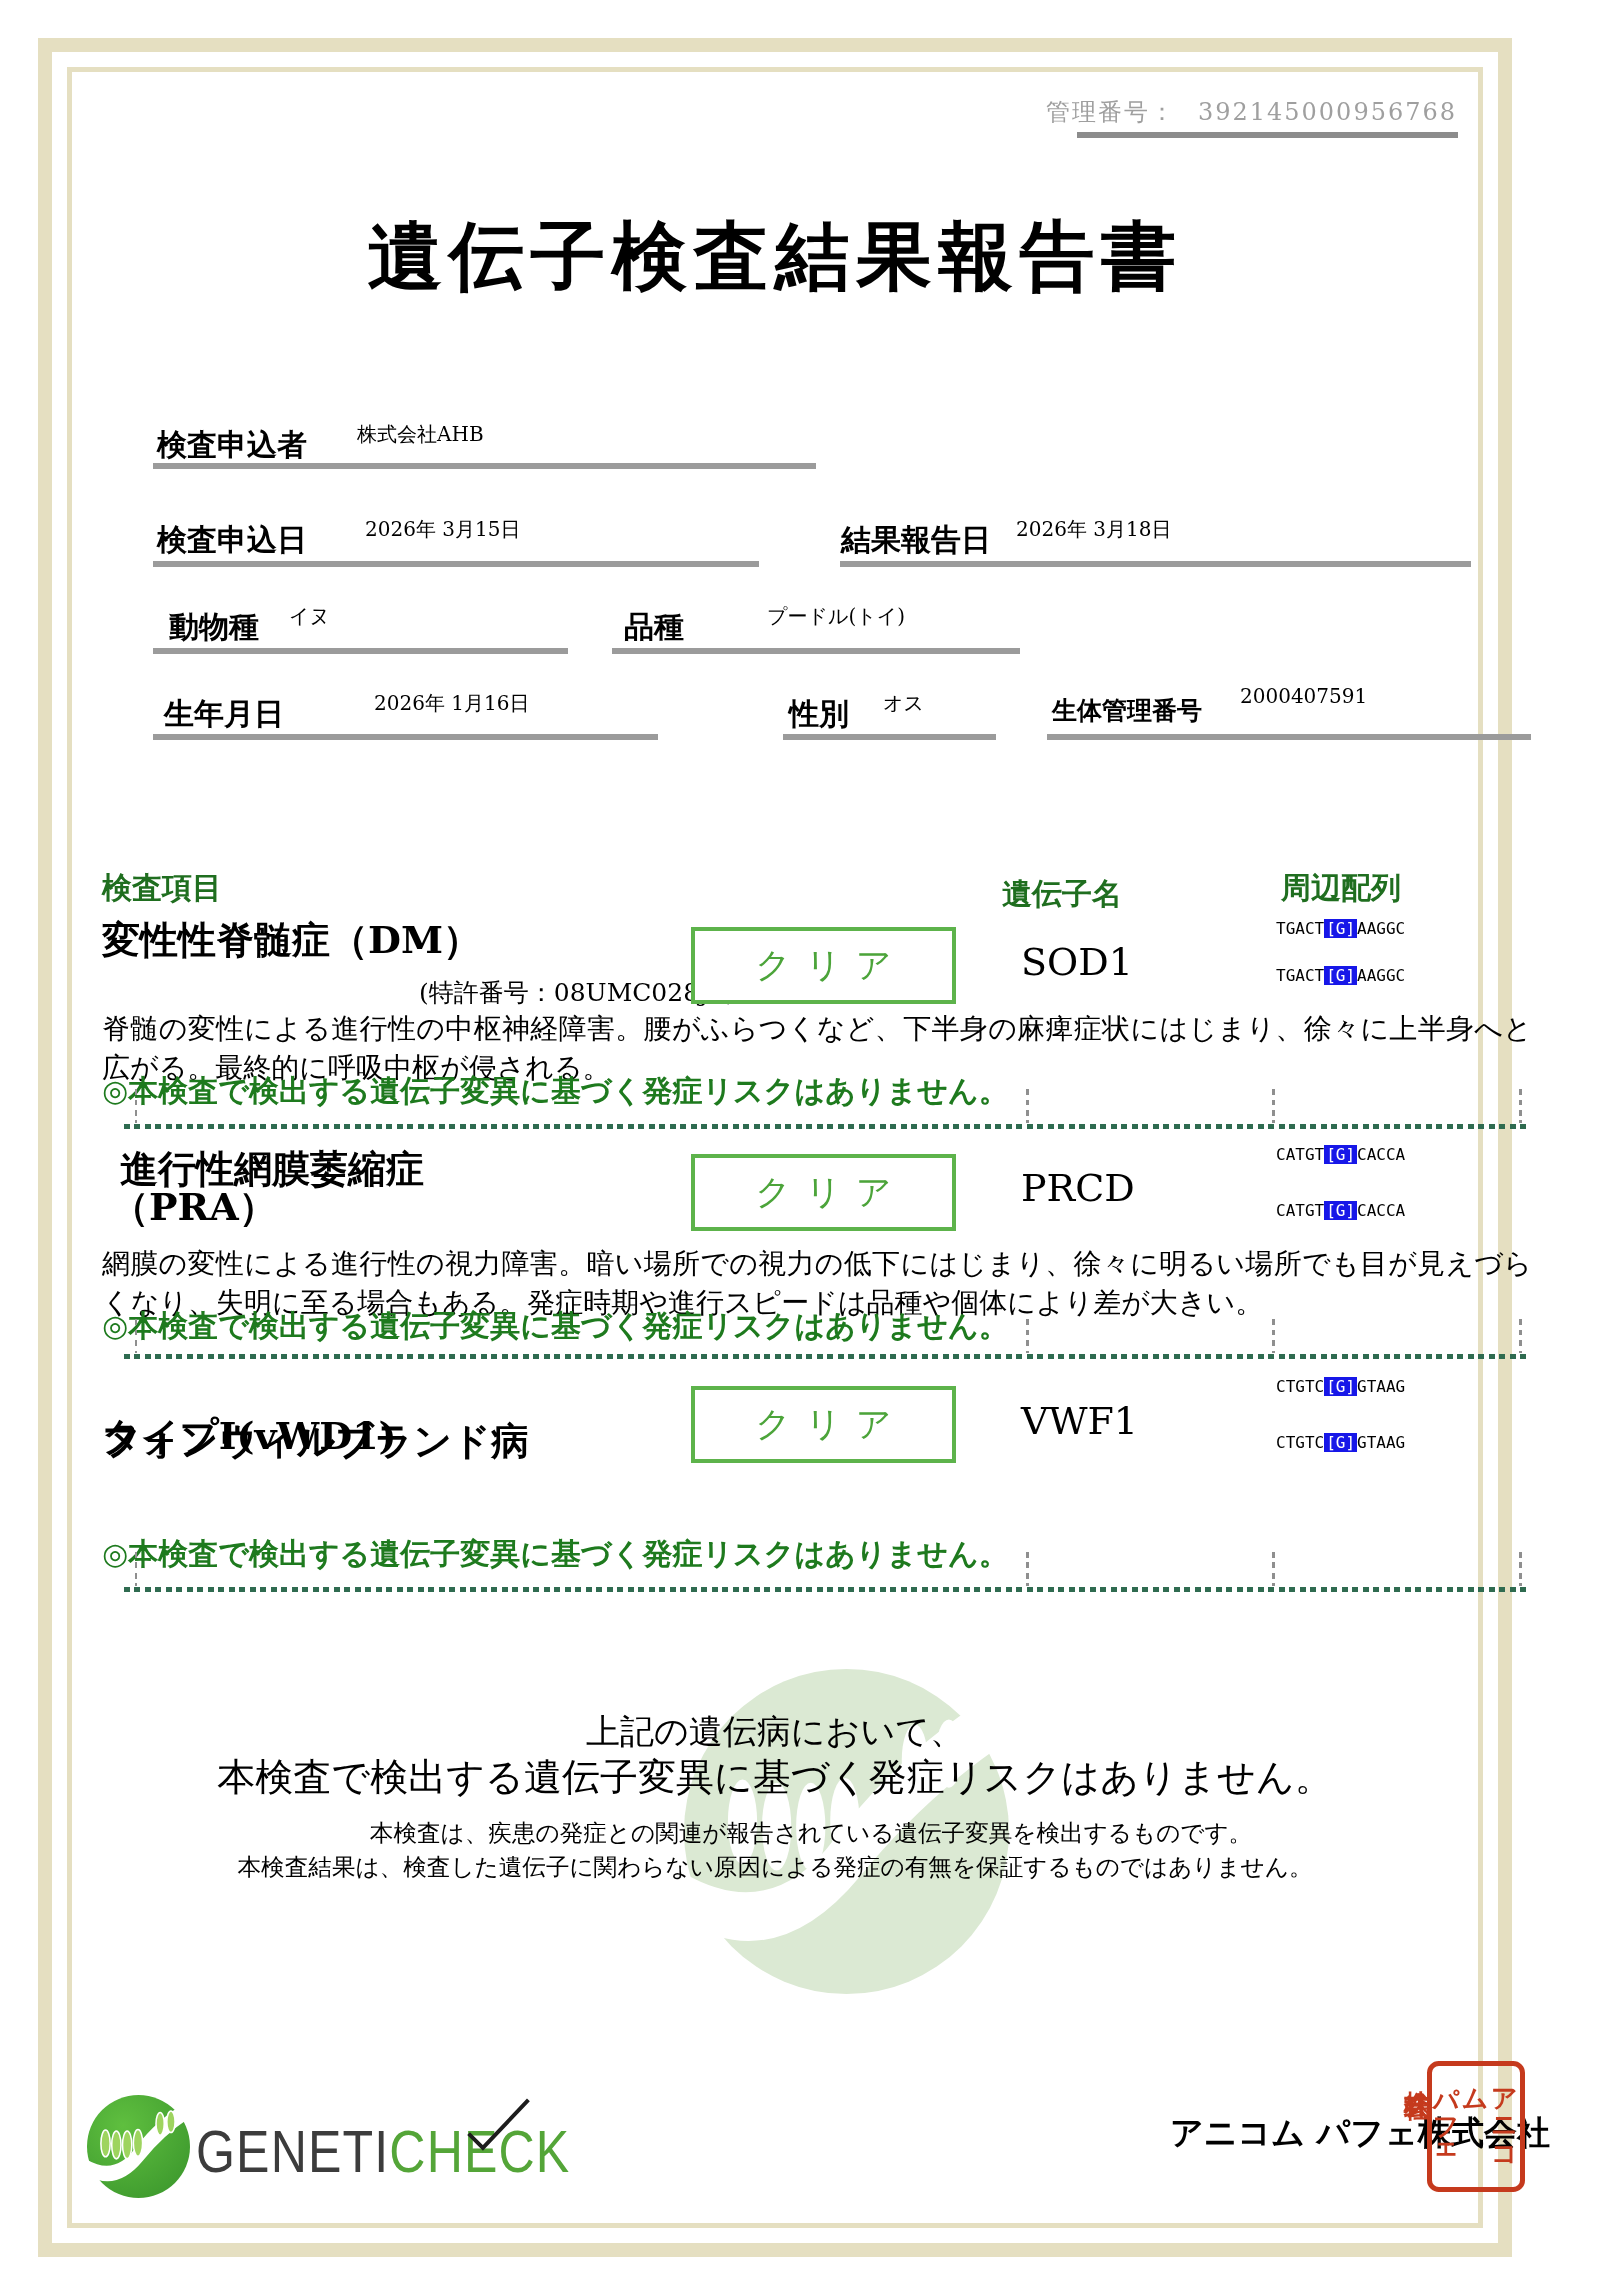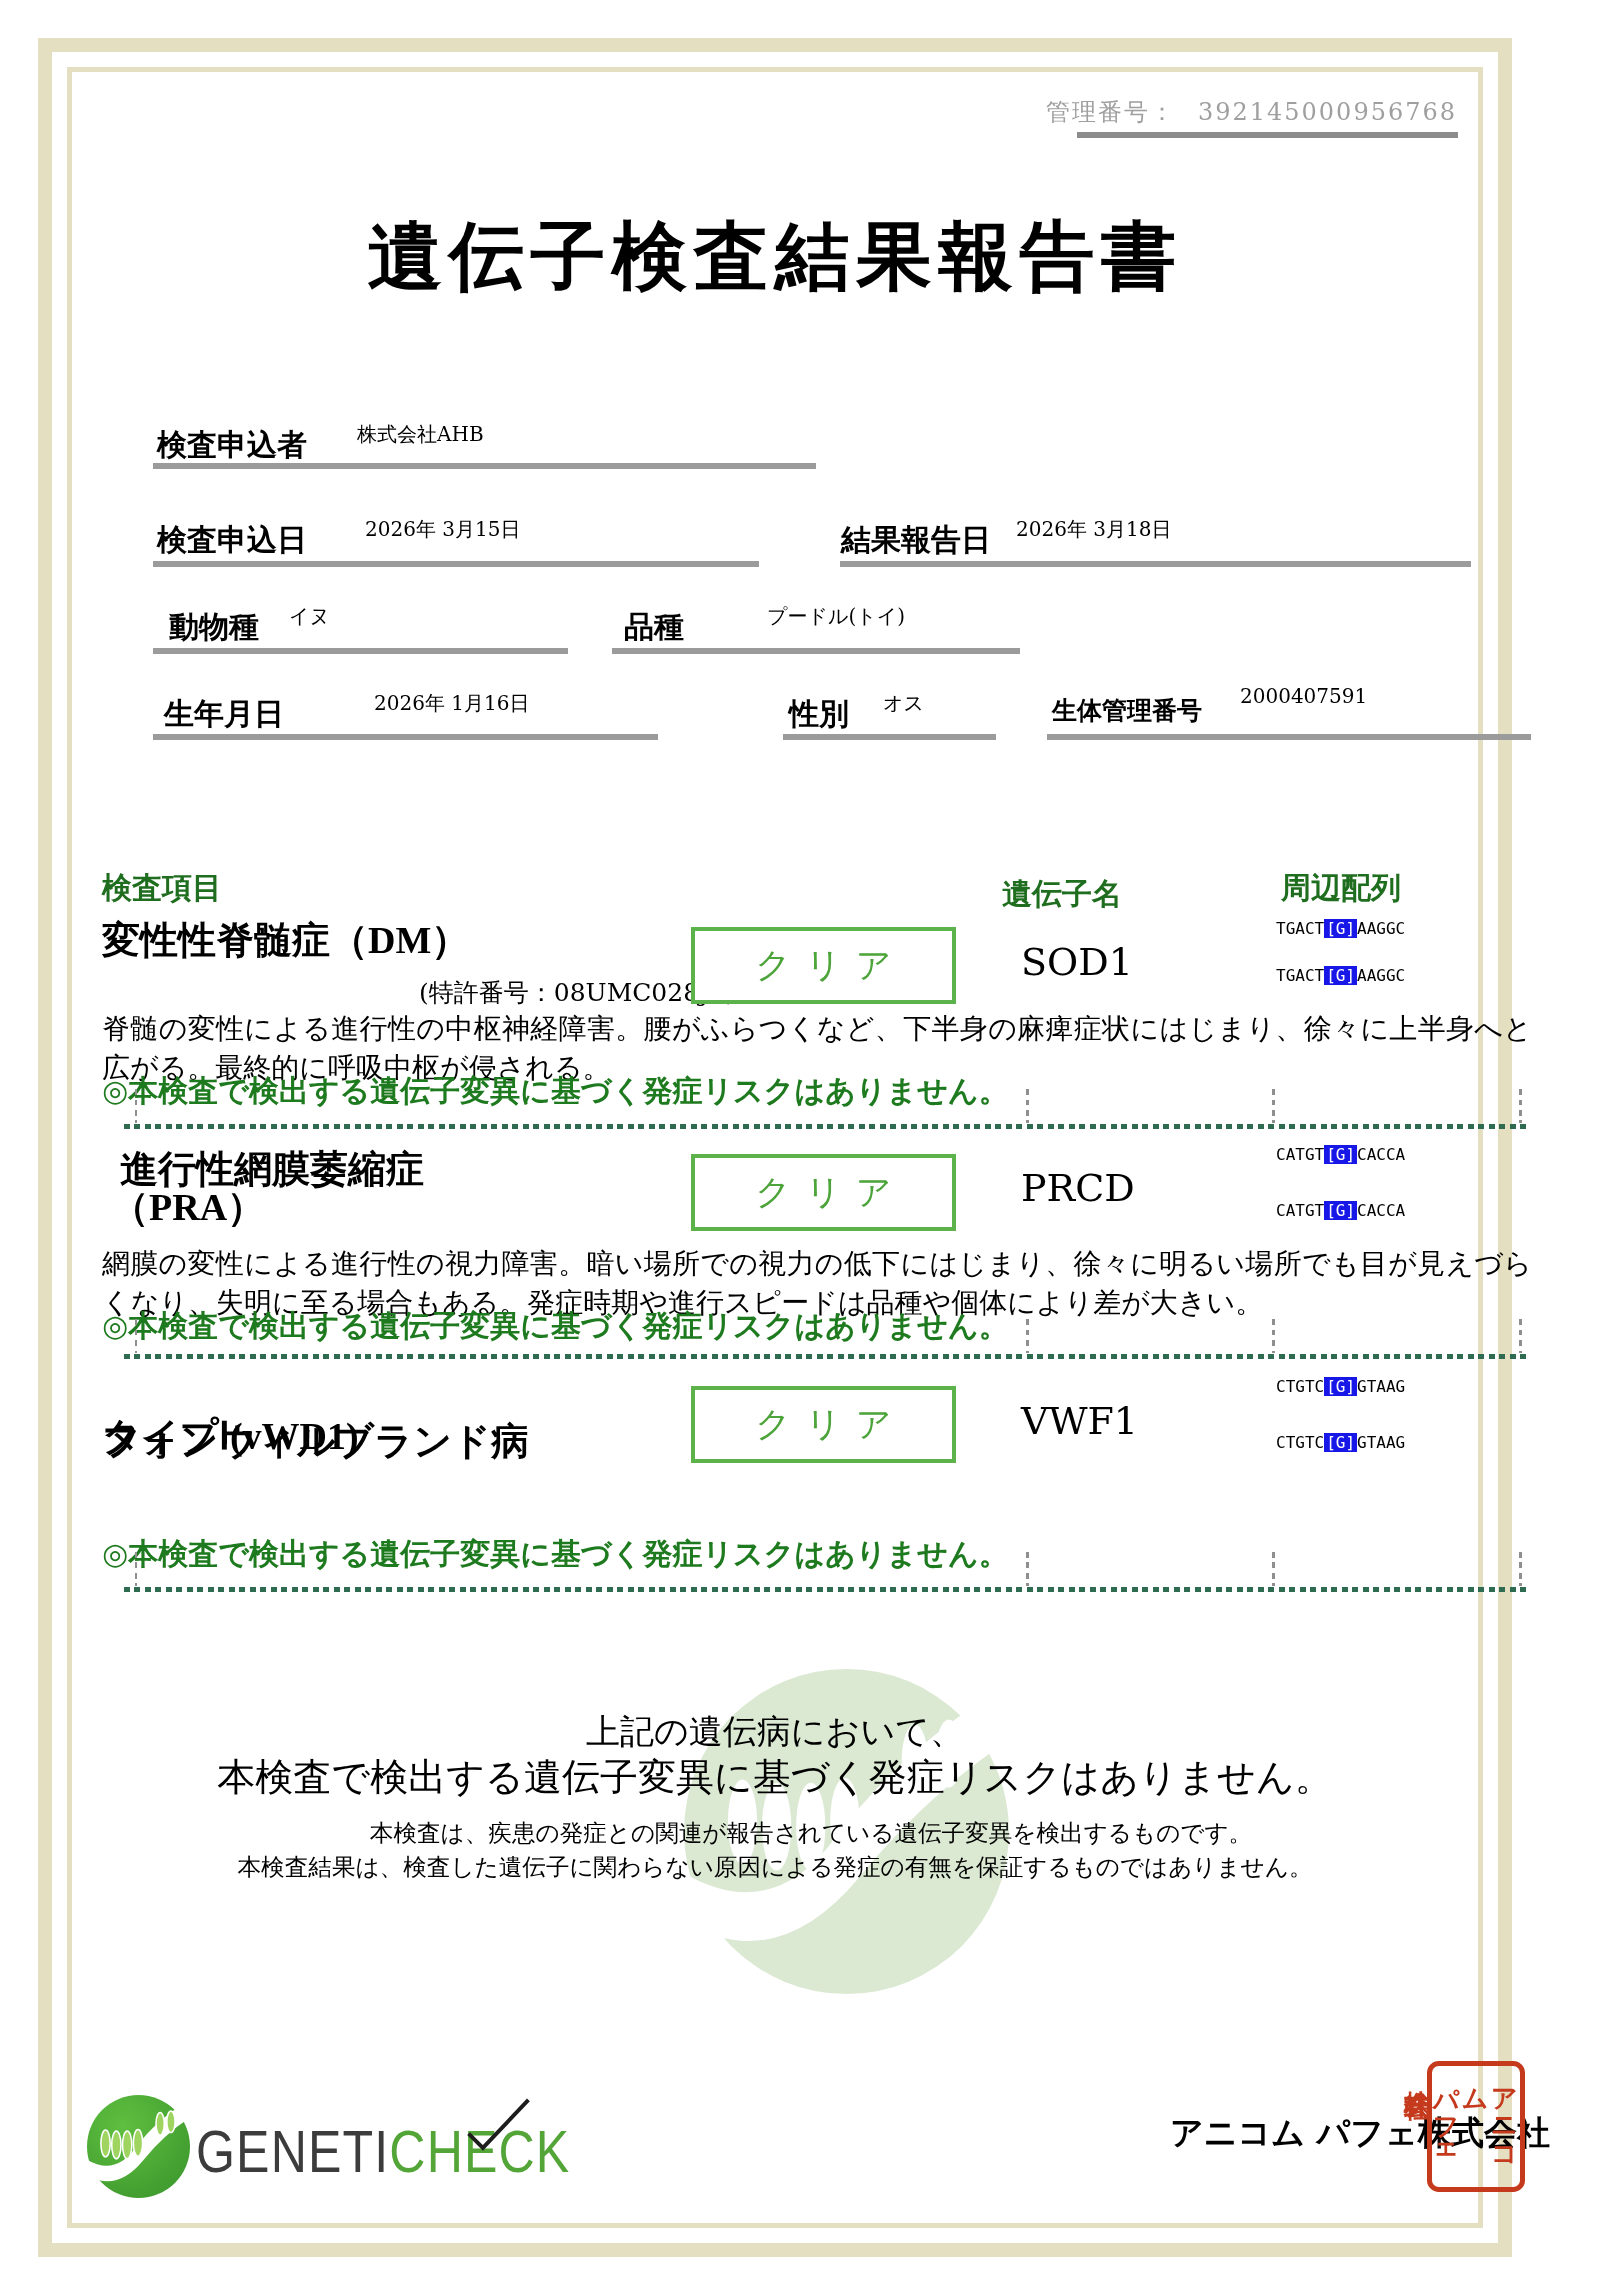--- a/index.html
+++ b/index.html
@@ -17,21 +17,21 @@
   .mgmt-bar{top:132px;right:92px;width:381px;height:5.9px;background:#8c8c8c;}
 
   .title{top:207px;left:0;width:100%;text-align:center;font-size:75px;font-weight:700;letter-spacing:6.5px;}
 
   .flabel{font-weight:700;font-size:30px;white-space:nowrap;}
   .fvalue{font-size:20px;white-space:nowrap;}
   .uline{height:5.9px;background:#9b9b9b;}
 
   .th{color:#1f6e1f;font-weight:700;font-size:30px;white-space:nowrap;}
 
-  .tname{font-weight:700;font-size:38px;white-space:nowrap;font-family:Liberation Serif, serif;}
+  .tname{font-weight:700;font-size:38px;white-space:nowrap;}
   .patent{font-size:25px;white-space:nowrap;}
   .clear-box{width:257px;height:69px;border:4.6px solid #5db34b;background:#fff;display:flex;align-items:center;justify-content:center;}
   .clear-text{color:#4ca43a;font-size:35px;letter-spacing:14.4px;padding-left:14.4px;}
   .gene{font-size:38px;white-space:nowrap;}
   .seq{font-family:"DejaVu Sans Mono","Liberation Mono",monospace;font-size:16px;white-space:nowrap;text-align:center;}
   .seq .mut{background:#1717e8;color:#ffffff;padding:0 2px;}
   .desc{font-size:28px;line-height:1.38;width:1430px;text-align:justify;}
   .risk{color:#1e7a1e;font-weight:700;font-size:30px;white-space:nowrap;}
 
   .sep{left:124px;width:1402px;height:5.2px;

